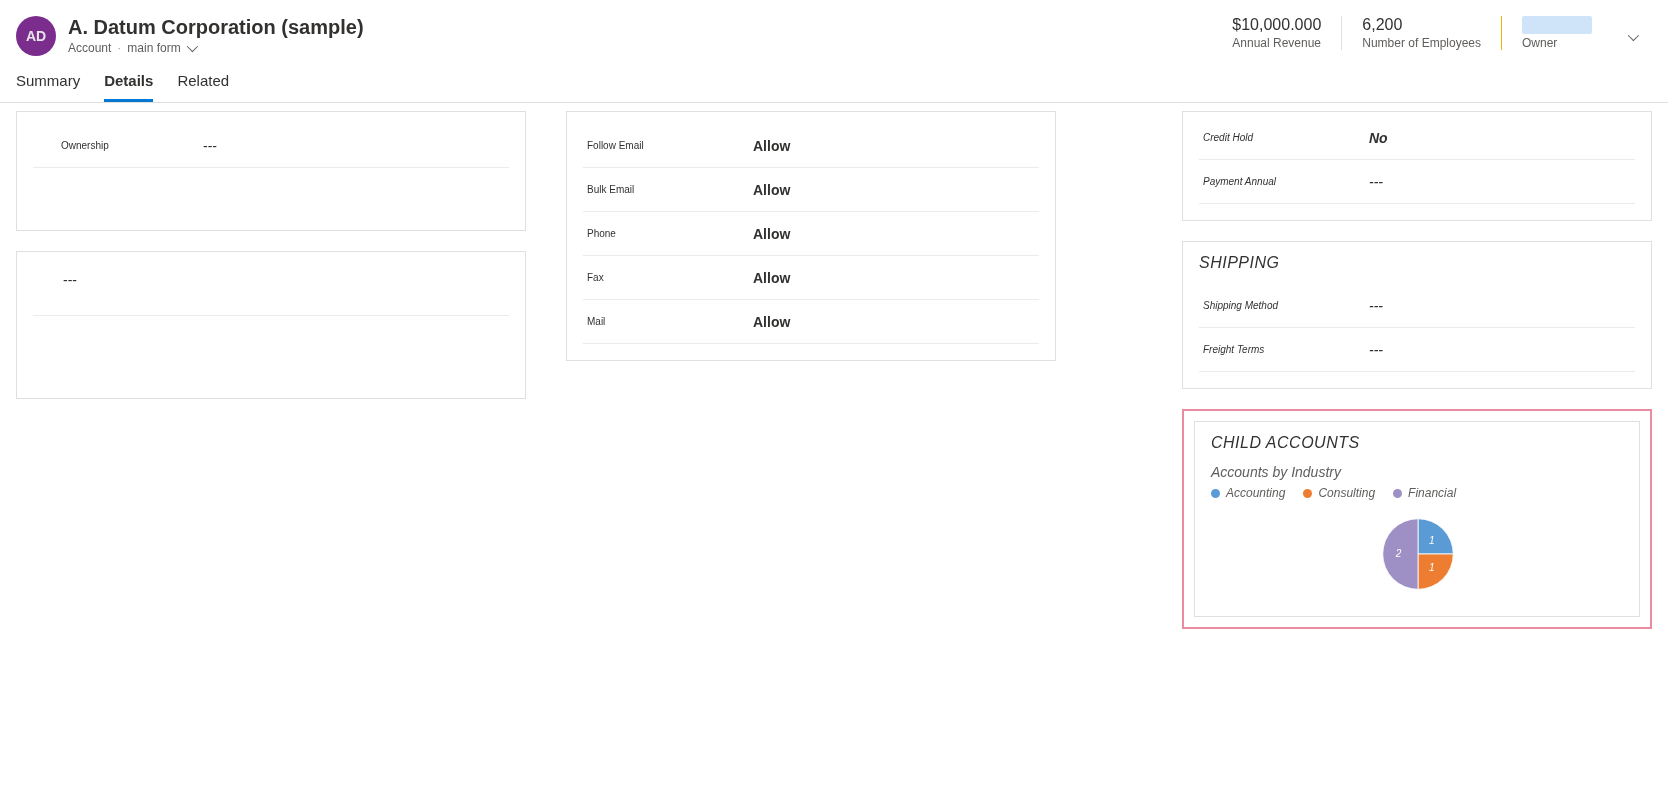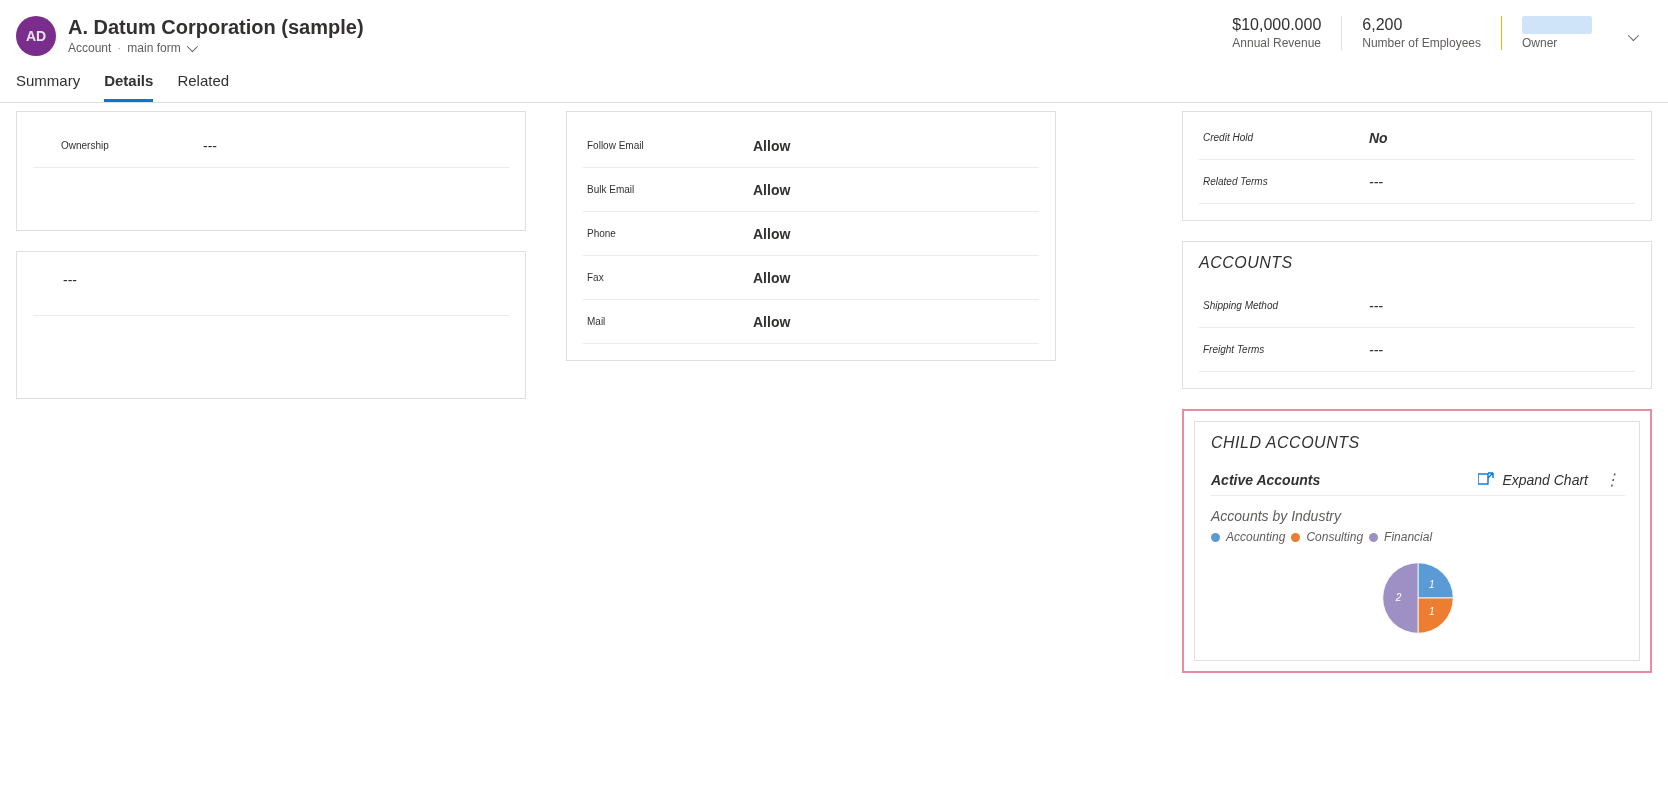--- a/index.html
+++ b/index.html
@@ -193,21 +193,21 @@
     letter-spacing: 1px;
   }
   .chart-title {
     font-size: 14px;
     color: #605e5c;
     margin-top: 12px;
     margin-bottom: 6px;
   }
   .legend {
     display: flex;
-    gap: 6px;
+    gap: 18px;
     font-size: 12px;
     color: #605e5c;
     margin-bottom: 8px;
   }
   .legend-item { display: flex; align-items: center; gap: 6px; }
   .legend-dot { width: 9px; height: 9px; border-radius: 50%; }
   .pie-wrap {
     display: flex;
     justify-content: center;
     padding: 4px 0;
@@ -297,55 +297,40 @@
     </div>
   </div>
 
   <div class="col col-right">
     <div class="card" style="padding-top:4px;">
       <div class="field-row">
         <div class="field-label">Credit Hold</div>
         <div class="field-value bold">No</div>
       </div>
       <div class="field-row">
-        <div class="field-label">Related Terms</div>
+        <div class="field-label">Payment Annual</div>
         <div class="field-value">---</div>
       </div>
     </div>
 
     <div class="card">
-      <div class="section-title">ACCOUNTS</div>
+      <div class="section-title">SHIPPING</div>
       <div class="field-row">
         <div class="field-label">Shipping Method</div>
         <div class="field-value">---</div>
       </div>
       <div class="field-row">
         <div class="field-label">Freight Terms</div>
         <div class="field-value">---</div>
       </div>
     </div>
 
     <div class="highlight-box">
       <div class="child-card">
         <div class="section-title">CHILD ACCOUNTS</div>
-        <div class="child-head">
-          <div class="child-sub">Active Accounts</div>
-          <div class="expand-chart">
-            <div class="expand-btn">
-              <span class="expand-icon">
-                <svg width="16" height="14" viewBox="0 0 16 14">
-                  <rect x="0" y="3" width="10" height="10" fill="none" stroke="#0078d4" stroke-width="1.4"></rect>
-                  <path d="M10 2 L15 2 M15 2 L15 7 M15 2 L10 7" fill="none" stroke="#0078d4" stroke-width="1.4"></path>
-                </svg>
-              </span>
-              <span>Expand Chart</span>
-            </div>
-            <div class="kebab">⋮</div>
-          </div>
-        </div>
 
         <div class="chart-title">Accounts by Industry</div>
         <div class="legend">
           <div class="legend-item">
             <span class="legend-dot" style="background:#5b9bd5"></span>
             <span>Accounting</span>
           </div>
           <div class="legend-item">
             <span class="legend-dot" style="background:#ed7d31"></span>
             <span>Consulting</span>

